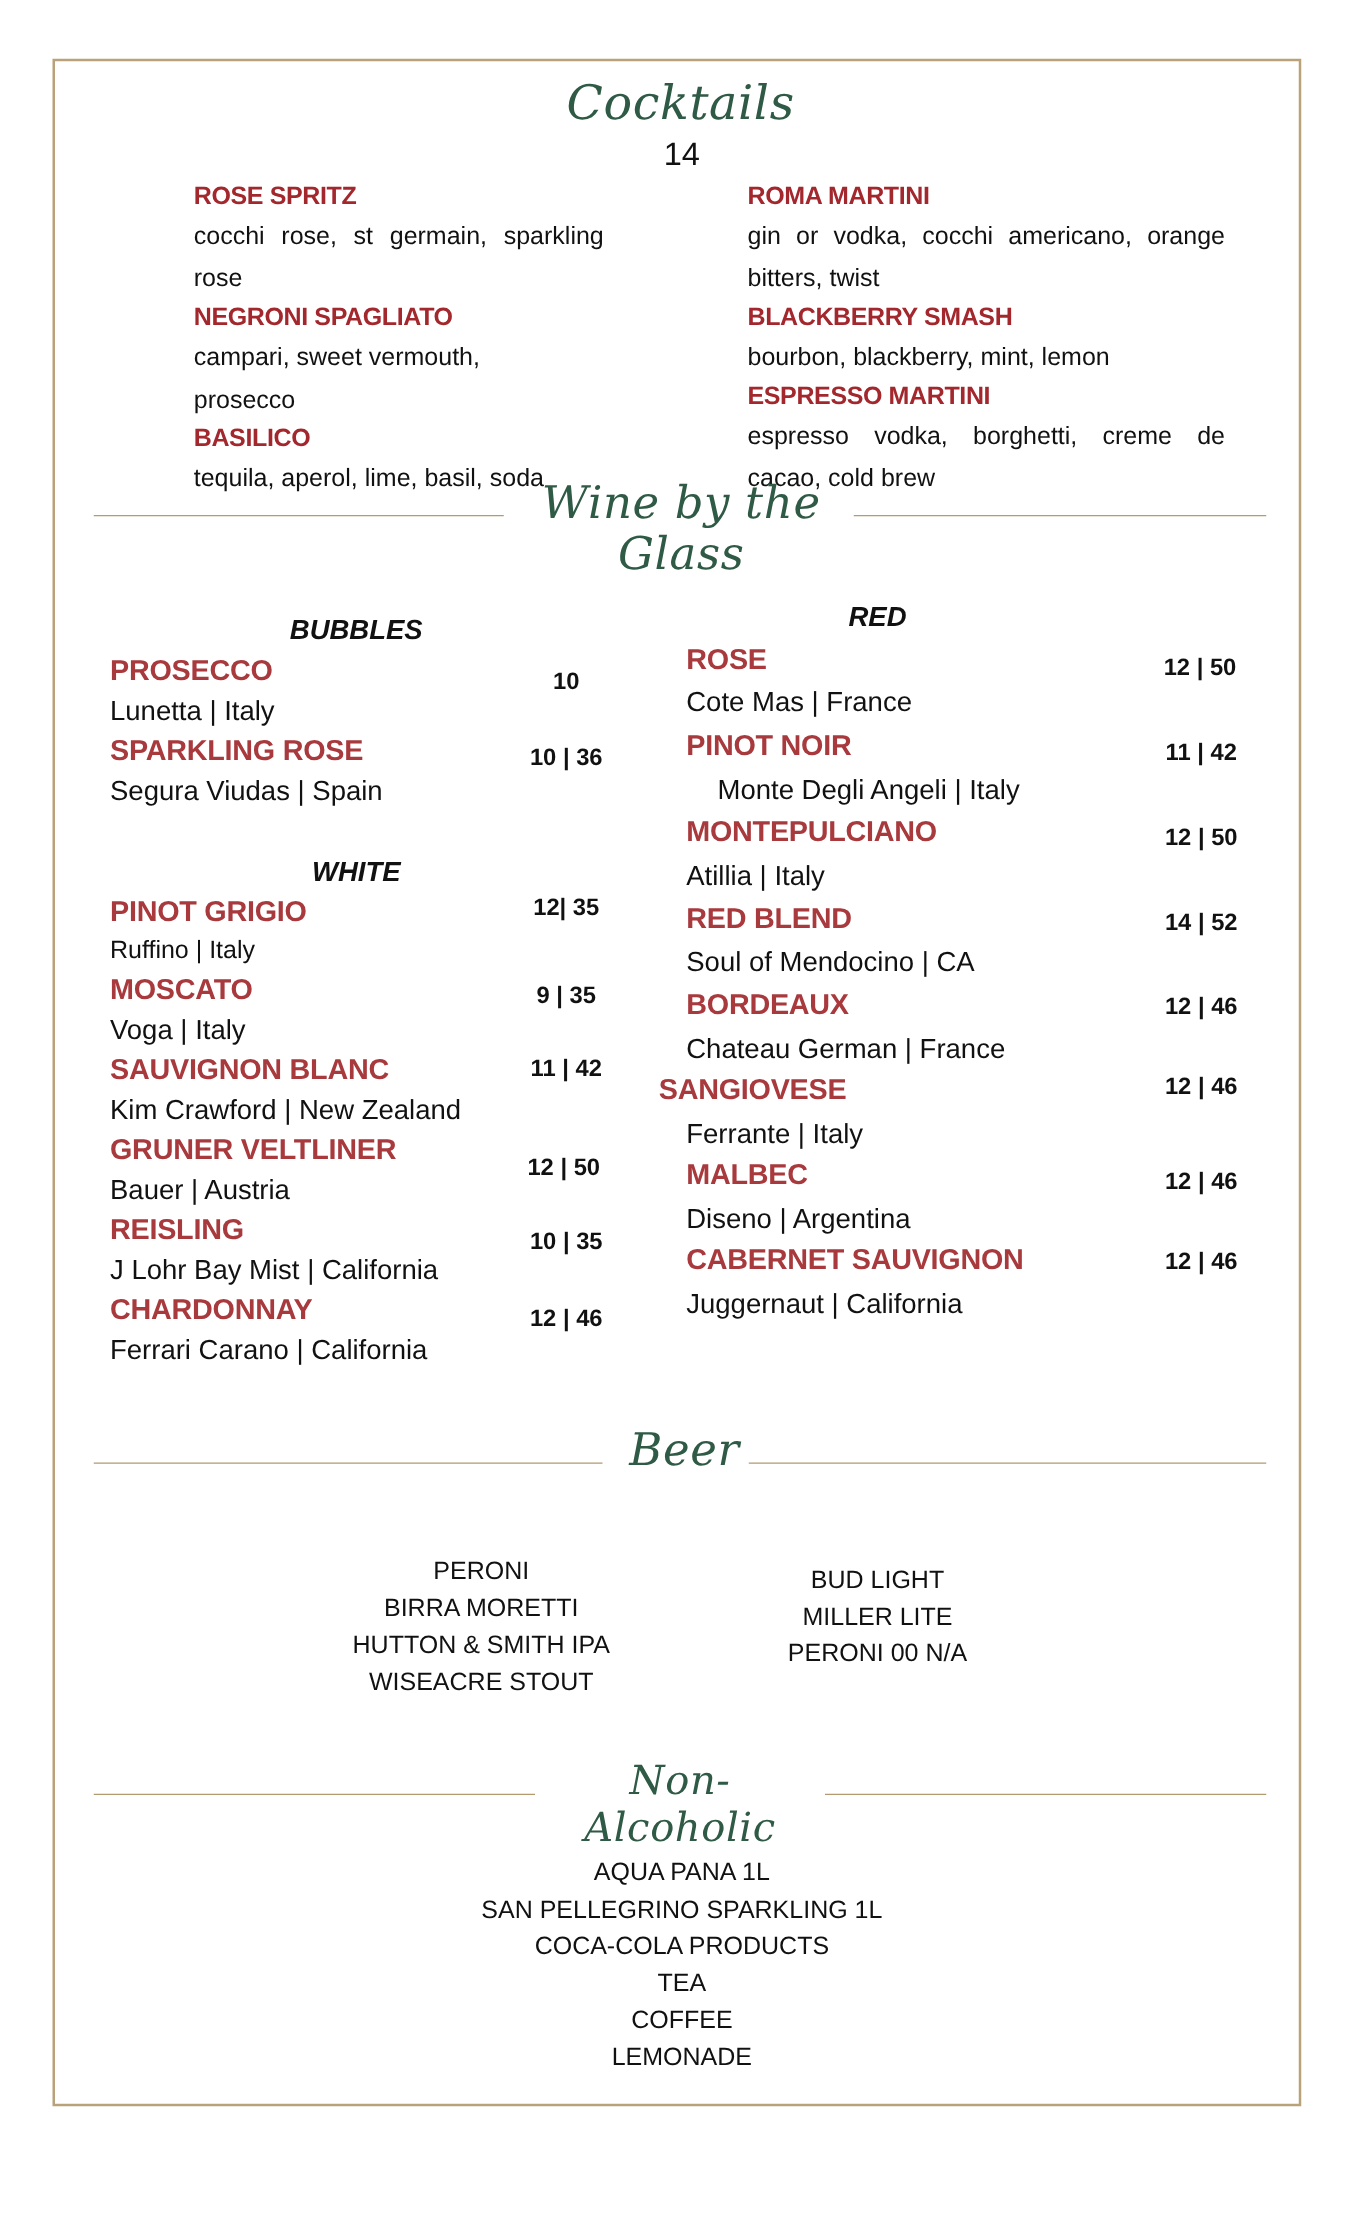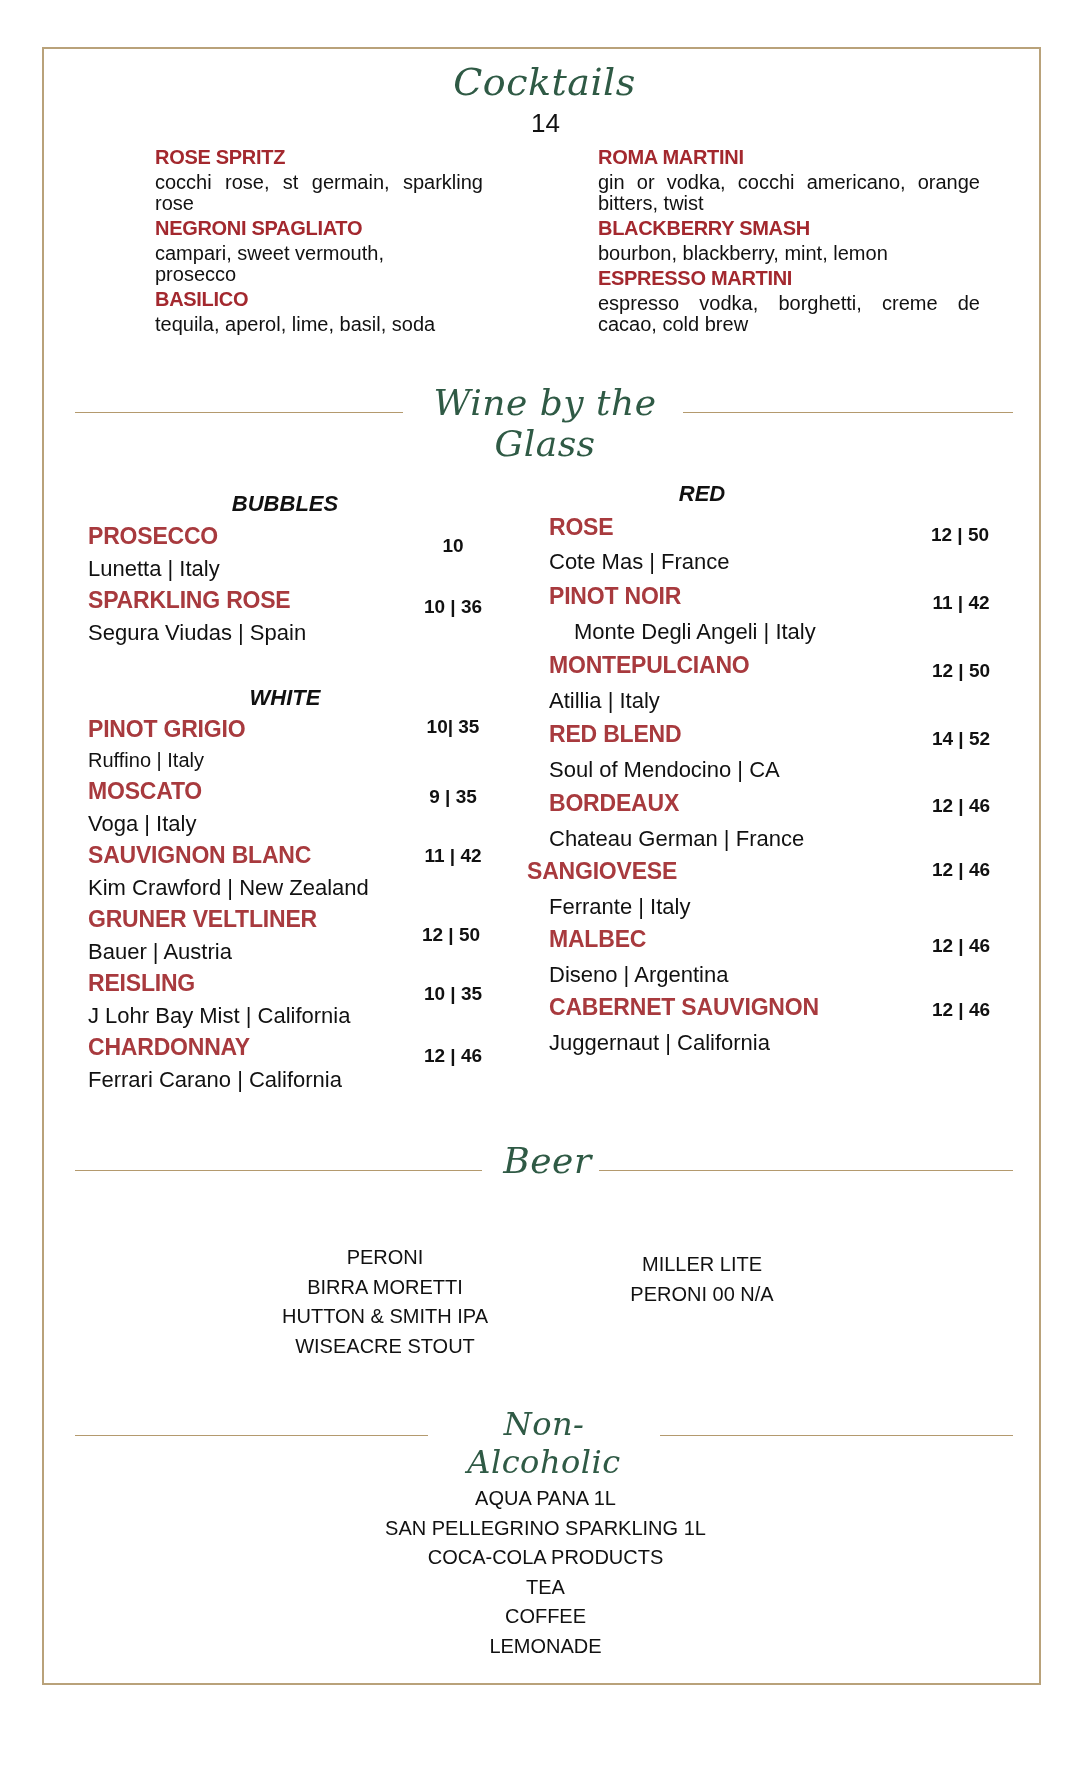--- a/index.html
+++ b/index.html
@@ -4,21 +4,21 @@
 <style>
   html,body{margin:0;padding:0;background:#ffffff;}
   body{width:1091px;height:1783px;position:relative;overflow:hidden;font-family:"Liberation Sans",sans-serif;color:#111;}
   .frame{position:absolute;left:42px;top:47px;width:999px;height:1638px;border:2px solid #b9a27a;box-sizing:border-box;}
   .abs{position:absolute;}
   .script{font-family:"DejaVu Serif",serif;font-style:italic;color:#2f5a45;letter-spacing:0.5px;}
   .title-cocktails{left:0;width:1089px;top:60px;text-align:center;font-size:38px;}
   .price-main{left:0;width:1091px;top:108px;text-align:center;font-size:26px;color:#111;}
   .ctl-col{position:absolute;top:143px;width:382px;}
   .ctl-name{color:#a3282e;font-weight:bold;font-size:20px;line-height:29px;letter-spacing:-0.3px;}
-  .ctl-desc{font-size:20px;line-height:21px;text-align:justify;}
+  .ctl-desc{font-size:20px;line-height:34px;text-align:justify;}
   .divider{position:absolute;left:75px;width:938px;height:0;}
   .divider .ln{position:absolute;top:0;height:1px;background:#b49a6e;}
   .divider .lbl{position:absolute;top:-30px;text-align:center;font-size:36px;}
   .cat{position:absolute;font-style:italic;font-weight:bold;font-size:22px;text-align:center;}
   .wine-name{position:absolute;color:#a83a3e;font-weight:bold;font-size:23px;letter-spacing:-0.2px;}
   .wine-prod{position:absolute;font-size:22px;}
   .wine-prod.small{font-size:20px;}
   .wine-price{position:absolute;font-weight:bold;font-size:19px;text-align:center;width:100px;}
   .beer-list{position:absolute;text-align:center;font-size:20px;line-height:29.5px;}
   .na-list{position:absolute;left:0;width:1091px;top:1484px;text-align:center;font-size:20px;line-height:29.5px;}
@@ -59,21 +59,21 @@
 <div class="wine-name" style="left:88px;top:523px;">PROSECCO</div>
 <div class="wine-prod" style="left:88px;top:556px;">Lunetta | Italy</div>
 <div class="wine-price" style="left:403px;top:535px;">10</div>
 <div class="wine-name" style="left:88px;top:587px;">SPARKLING ROSE</div>
 <div class="wine-prod" style="left:88px;top:620px;">Segura Viudas | Spain</div>
 <div class="wine-price" style="left:403px;top:596px;">10 | 36</div>
 
 <div class="cat" style="left:185px;width:200px;top:685px;">WHITE</div>
 <div class="wine-name" style="left:88px;top:716px;">PINOT GRIGIO</div>
 <div class="wine-prod small" style="left:88px;top:749px;">Ruffino | Italy</div>
-<div class="wine-price" style="left:403px;top:716px;">10| 35</div>
+<div class="wine-price" style="left:403px;top:716px;">12| 35</div>
 <div class="wine-name" style="left:88px;top:778px;">MOSCATO</div>
 <div class="wine-prod" style="left:88px;top:811px;">Voga | Italy</div>
 <div class="wine-price" style="left:403px;top:786px;">9 | 35</div>
 <div class="wine-name" style="left:88px;top:842px;">SAUVIGNON BLANC</div>
 <div class="wine-prod" style="left:88px;top:875px;">Kim Crawford | New Zealand</div>
 <div class="wine-price" style="left:403px;top:845px;">11 | 42</div>
 <div class="wine-name" style="left:88px;top:906px;">GRUNER VELTLINER</div>
 <div class="wine-prod" style="left:88px;top:939px;">Bauer | Austria</div>
 <div class="wine-price" style="left:401px;top:924px;">12 | 50</div>
 <div class="wine-name" style="left:88px;top:970px;">REISLING</div>
@@ -115,20 +115,21 @@
   <div class="ln" style="left:524px;width:414px;"></div>
 </div>
 
 <div class="beer-list" style="left:245px;width:280px;top:1243px;">
   <div>PERONI</div>
   <div>BIRRA MORETTI</div>
   <div>HUTTON &amp; SMITH IPA</div>
   <div>WISEACRE STOUT</div>
 </div>
 <div class="beer-list" style="left:562px;width:280px;top:1250px;">
+  <div>BUD LIGHT</div>
   <div>MILLER LITE</div>
   <div>PERONI 00 N/A</div>
 </div>
 
 <div class="divider" style="top:1435px;">
   <div class="ln" style="left:0;width:353px;"></div>
   <div class="lbl script" style="left:353px;width:232px;font-size:32px;">Non-Alcoholic</div>
   <div class="ln" style="left:585px;width:353px;"></div>
 </div>
 

